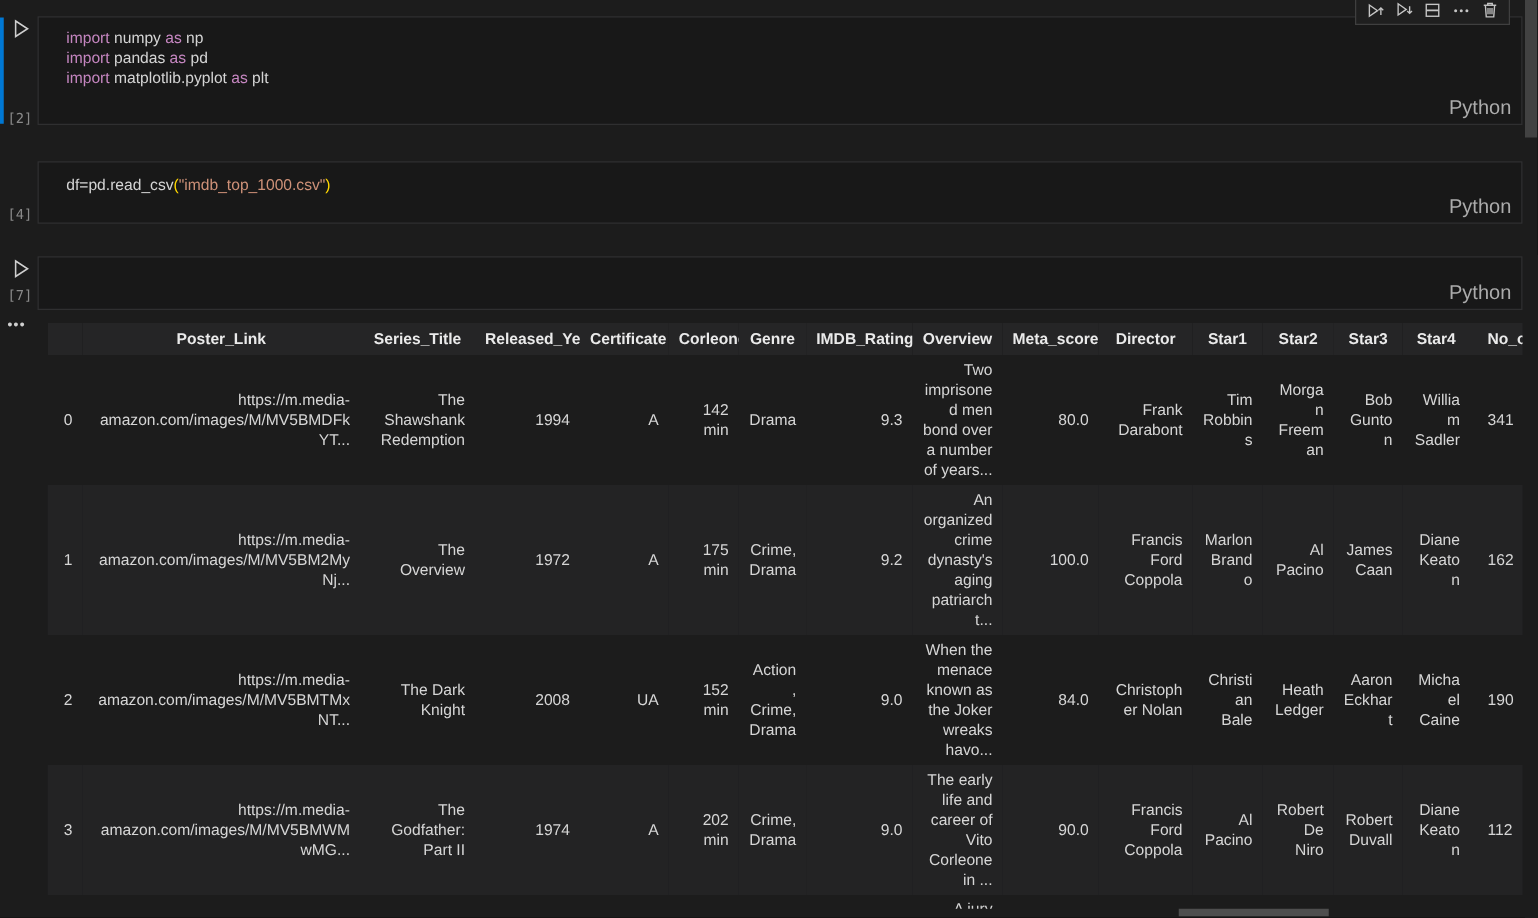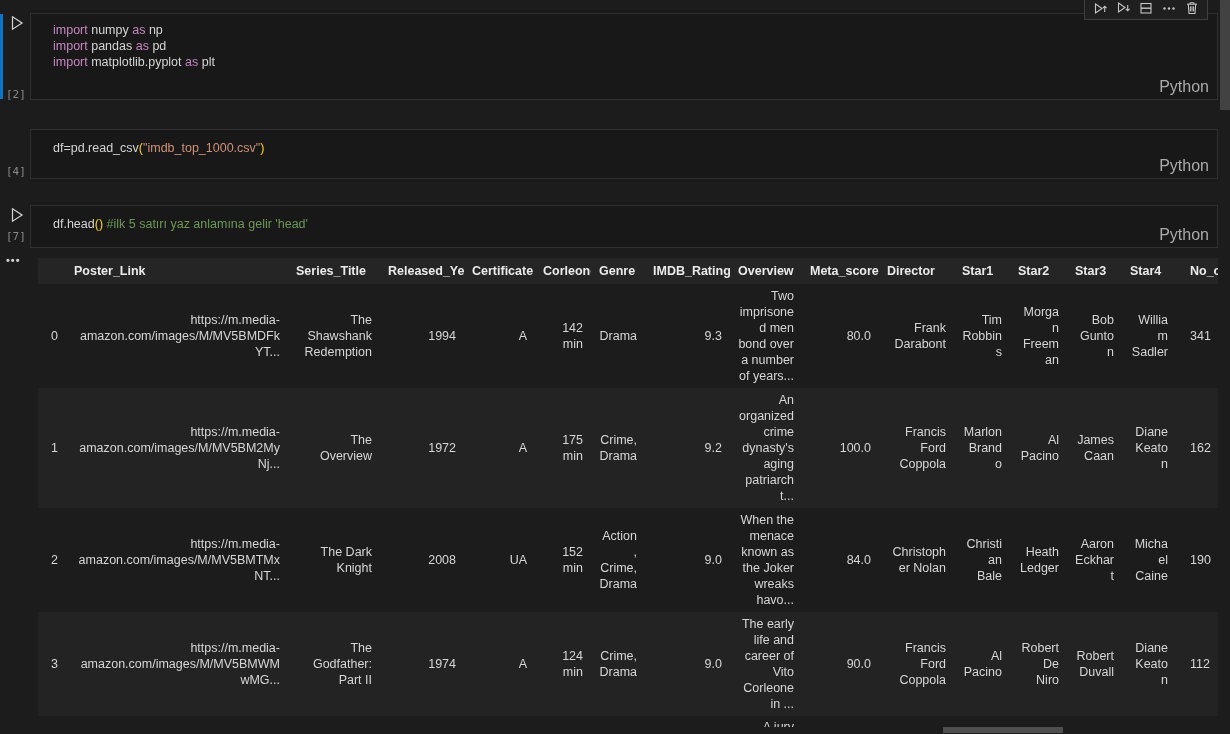--- a/index.html
+++ b/index.html
@@ -54,21 +54,21 @@
     color:#cfcfcf; font-size:11px; font-weight:bold; letter-spacing:1px; cursor:pointer;
   }
   .table-wrap { position:absolute; left:38px; top:258px; width:1180px; height:469px; overflow:hidden; }
   table.df {
     border-collapse:collapse; table-layout:fixed; width:1182px;
     font-family:"Liberation Sans",sans-serif; font-size:12.5px; line-height:16px;
     color:#d6d6d6;
   }
   table.df thead th {
     font-weight:bold; color:#eaeaea; background:#252526;
-    padding:5px 8px; text-align:left; vertical-align:middle;
+    padding:5px 8px; text-align:center; vertical-align:middle;
     overflow:hidden; white-space:nowrap;
   }
   table.df tbody td {
     padding:4px 8px; text-align:right; vertical-align:middle;
     overflow-wrap:break-word; word-wrap:break-word;
   }
   table.df tbody tr:nth-child(even) { background:#232324; }
   table.df th.col-votes, table.df td.col-votes { text-align:left; padding-left:14px; padding-right:0; }
   table.df tr.partial-row td { vertical-align:top; padding-top:3px; }
 </style>
@@ -132,21 +132,20 @@
     <span class="lang-label">Python</span>
   </div>
   <span class="exec-count" style="top:165px;">[4]</span>
 
   <div class="run-btn" style="top:206px;">
     <svg viewBox="0 0 16 16">
         <path d="M4 2.5 L12.5 8 L4 13.5 Z" fill="none" stroke="#cfcfcf" stroke-width="1.1"></path>
       </svg>
   </div>
   <div class="cell-frame" style="top:205px;height:43px;">
-    <div class="code-area" style="padding-top:10px;"><div><span class="tok-pl">df.head</span><span class="tok-br">()</span><span class="tok-cm"> #ilk 5 satırı yaz anlamına gelir 'head'</span></div></div>
     <span class="lang-label">Python</span>
   </div>
   <span class="exec-count" style="top:230px;">[7]</span>
 
   <span class="out-more">•••</span>
   <div class="table-wrap">
     <table class="df">
       <colgroup>
         <col style="width:28px">
           <col style="width:222px">
@@ -239,21 +238,21 @@
             <td>Aaron Eckhart</td>
             <td>Michael Caine</td>
             <td class="col-votes">190</td>
           </tr>
           <tr>
             <td>3</td>
             <td>https://m.media-amazon.com/images/M/MV5BMWMwMG...</td>
             <td>The Godfather: Part II</td>
             <td>1974</td>
             <td>A</td>
-            <td>124 min</td>
+            <td>202 min</td>
             <td>Crime, Drama</td>
             <td>9.0</td>
             <td>The early life and career of Vito Corleone in ...</td>
             <td>90.0</td>
             <td>Francis Ford Coppola</td>
             <td>Al Pacino</td>
             <td>Robert De Niro</td>
             <td>Robert Duvall</td>
             <td>Diane Keaton</td>
             <td class="col-votes">112</td>

